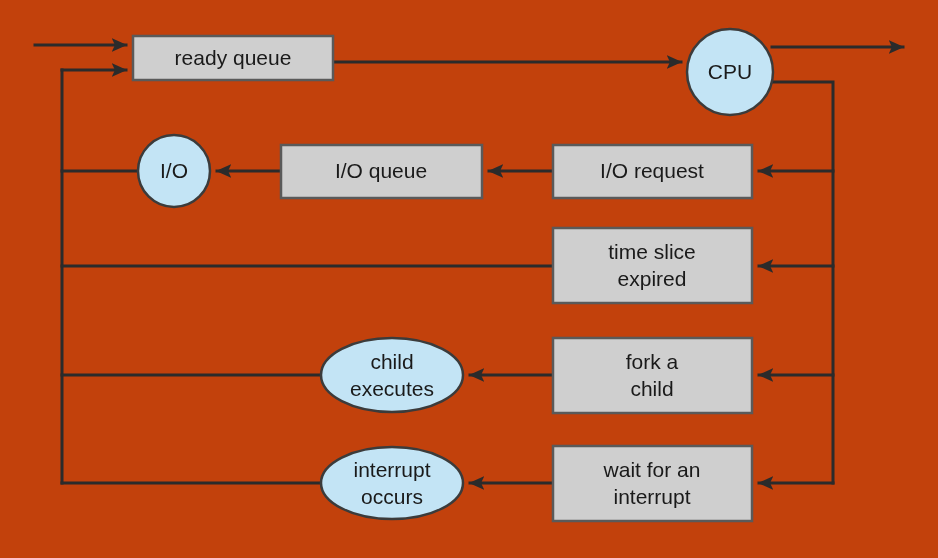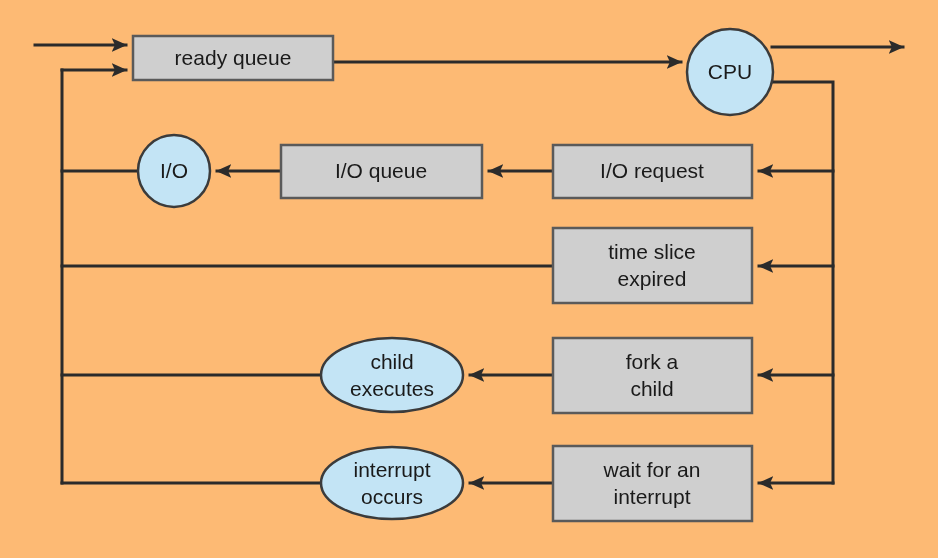--- a/index.html
+++ b/index.html
@@ -5,21 +5,21 @@
 <style>
   html, body {
     margin: 0;
     padding: 0;
     background: #ffffff;
   }
   #diagram-root {
     position: relative;
     width: 938px;
     height: 558px;
-    background: #fdba74;
+    background: #c2410c;
     overflow: hidden;
     font-family: "Liberation Sans", sans-serif;
   }
   svg#scheduling-diagram {
     display: block;
     width: 938px;
     height: 558px;
   }
   .node-box {
     fill: #cfcfcf;

